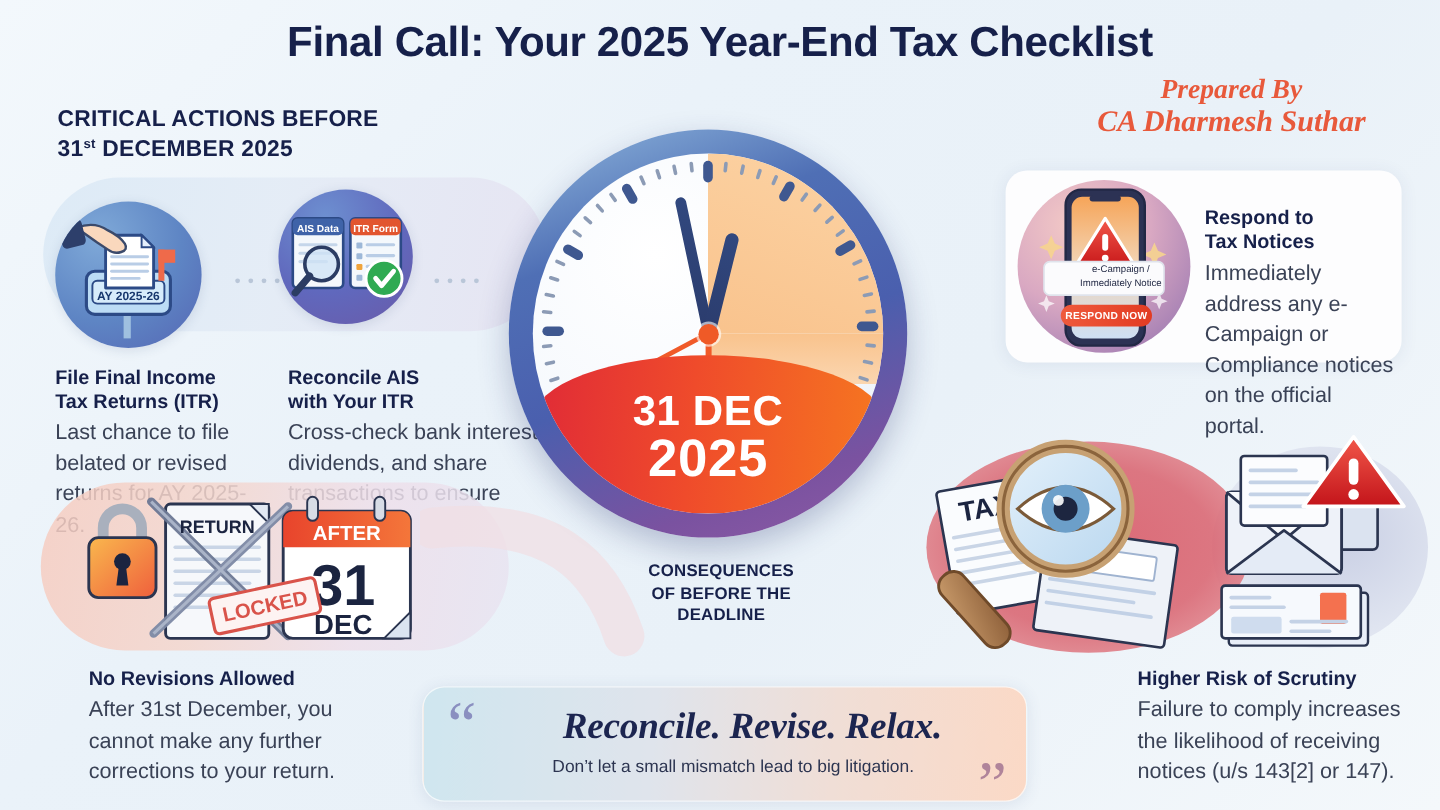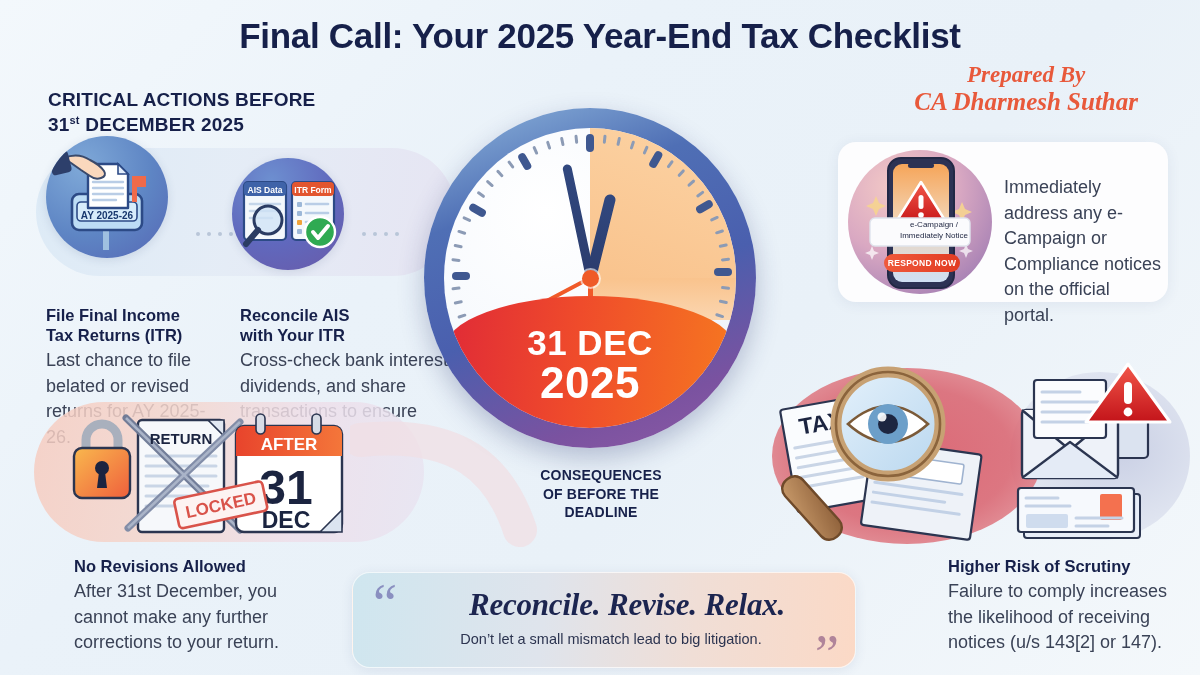--- a/index.html
+++ b/index.html
@@ -49,21 +49,21 @@
   }
   .dots { position: absolute; display: flex; gap: 7px; align-items: center; }
   .dots i { width: 4px; height: 4px; border-radius: 50%; background: #b9c6d8; display: block; }
 
   .icon-circle {
     position: absolute; border-radius: 50%;
     overflow: hidden;
     box-shadow: 0 2px 10px rgba(40,60,110,.13);
   }
   #circle1 {
-    left: 46px; top: 136px; width: 122px; height: 122px;
+    left: 46px; top: 168px; width: 122px; height: 122px;
     background: radial-gradient(circle at 30% 25%, #7fa9d8 0%, #5e85c4 55%, #5566b4 100%);
   }
   #circle2 {
     left: 232px; top: 158px; width: 112px; height: 112px;
     background: radial-gradient(circle at 35% 20%, #6d8fd0 0%, #6068bd 55%, #6a5aa8 100%);
   }
 
   
   .item-title { font-size: 16.5px; font-weight: bold; line-height: 1.22; color: #16204a; }
   .item-body  { font-size: 18px; line-height: 1.42; color: #3a4256; margin-top: 3px; }
@@ -574,20 +574,23 @@
       <span>e-Campaign /</span><br>
       <span>Immediately Notice</span>
     </div>
     <div style="position:absolute; left:36px; top:104px; width:76px; height:18px;
                 display:flex; align-items:center; justify-content:center;
                 font-size:8.5px; font-weight:bold; color:#fff; letter-spacing:.3px; cursor:pointer;">
       <span>RESPOND NOW</span>
     </div>
   </div>
   <div id="right-card-text">
+    <div class="item-title">
+      <span>Respond to</span><br><span>Tax Notices</span>
+    </div>
     <div class="item-body">Immediately address any e-Campaign or Compliance notices on the official portal.</div>
   </div>
 
   <div class="blob" id="scrut-blob2"></div>
   <div class="blob" id="scrut-blob"></div>
 
   <svg style="position:absolute; left:770px; top:362px;" width="270" height="190" viewBox="0 0 270 190">
     <defs>
       <linearGradient id="lensgrad" x1="0" y1="0" x2="1" y2="1">
         <stop offset="0" stop-color="#e4f1fb"></stop>

